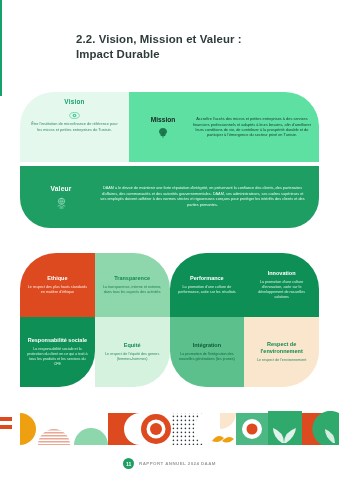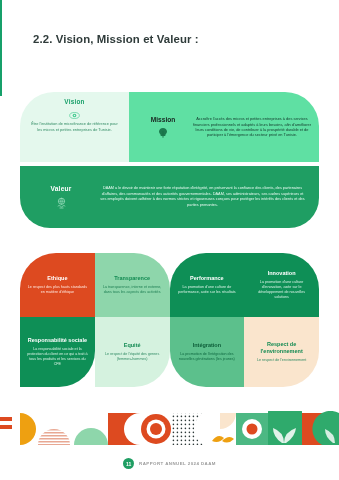--- a/index.html
+++ b/index.html
@@ -23,21 +23,21 @@
     position:absolute;left:33px;top:32px;width:250px;
   }
   .title{
     margin:0;
     font-size:11.4px;
     line-height:15px;
     font-weight:bold;
     color:#2f3b3a;
     letter-spacing:.1px;
   }
-  .title span{display:block;}
+  .title span{display:block;margin-left:43px;}
 
   
   .vm-band{
     position:absolute;left:20px;top:92px;width:299px;height:70px;
     display:flex;
   }
   .vision-box{
     width:109px;height:70px;
     background:#e4f8ed;
     border-top-left-radius:34px;
@@ -174,20 +174,21 @@
 </head>
 <body>
 
 <div class="page">
 
   <div class="edge-line"></div>
 
   <div class="title-wrap">
     <h1 class="title">
       <span>2.2. Vision, Mission et Valeur :</span>
+      <span>Impact Durable</span>
     </h1>
   </div>
 
   <div class="vm-band">
 
     <div class="vision-box">
       <div class="vision-label">Vision</div>
       <span class="vision-icon">
         <svg viewBox="0 0 24 24" width="11" height="11">
           <ellipse cx="12" cy="12" rx="10.5" ry="6.5" fill="none" stroke="#3fca8e" stroke-width="1.4"></ellipse>

